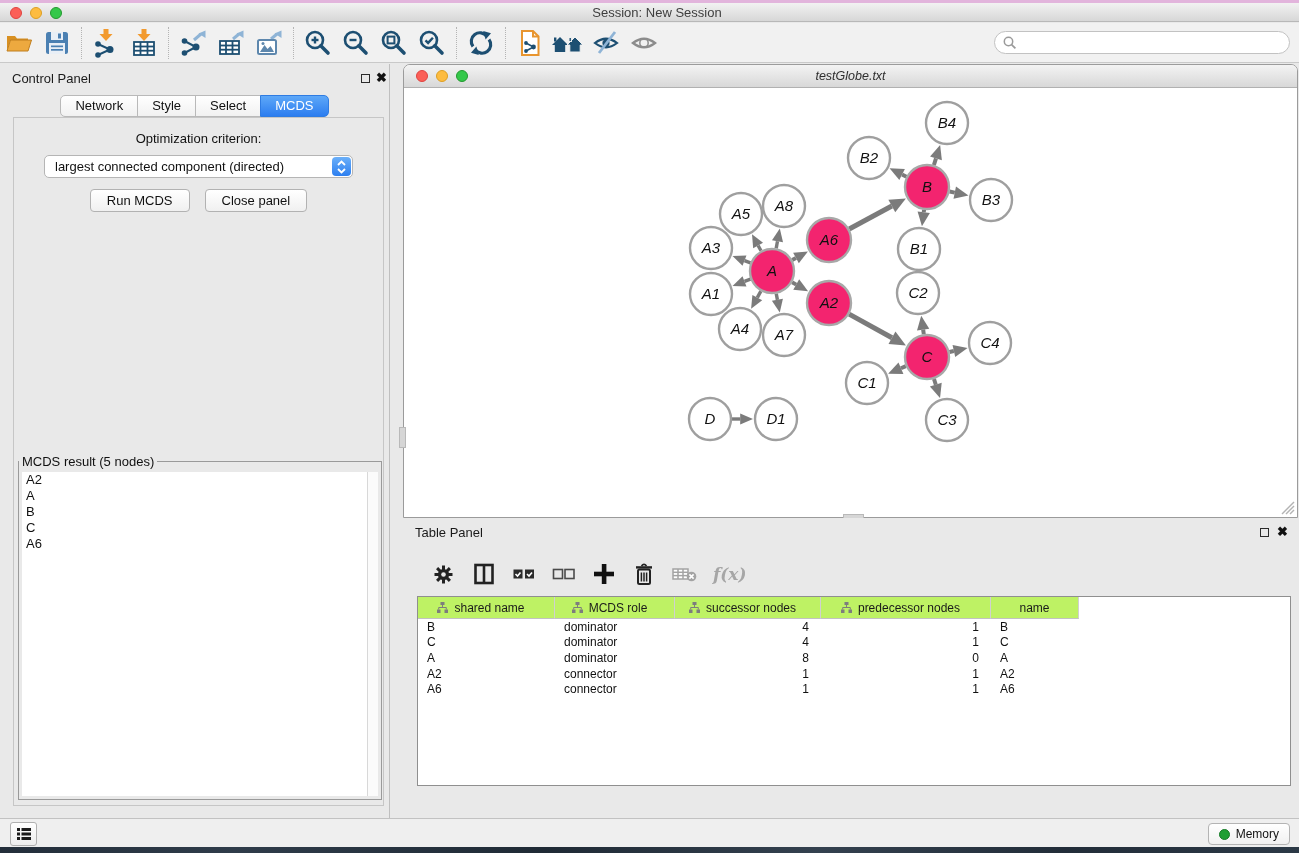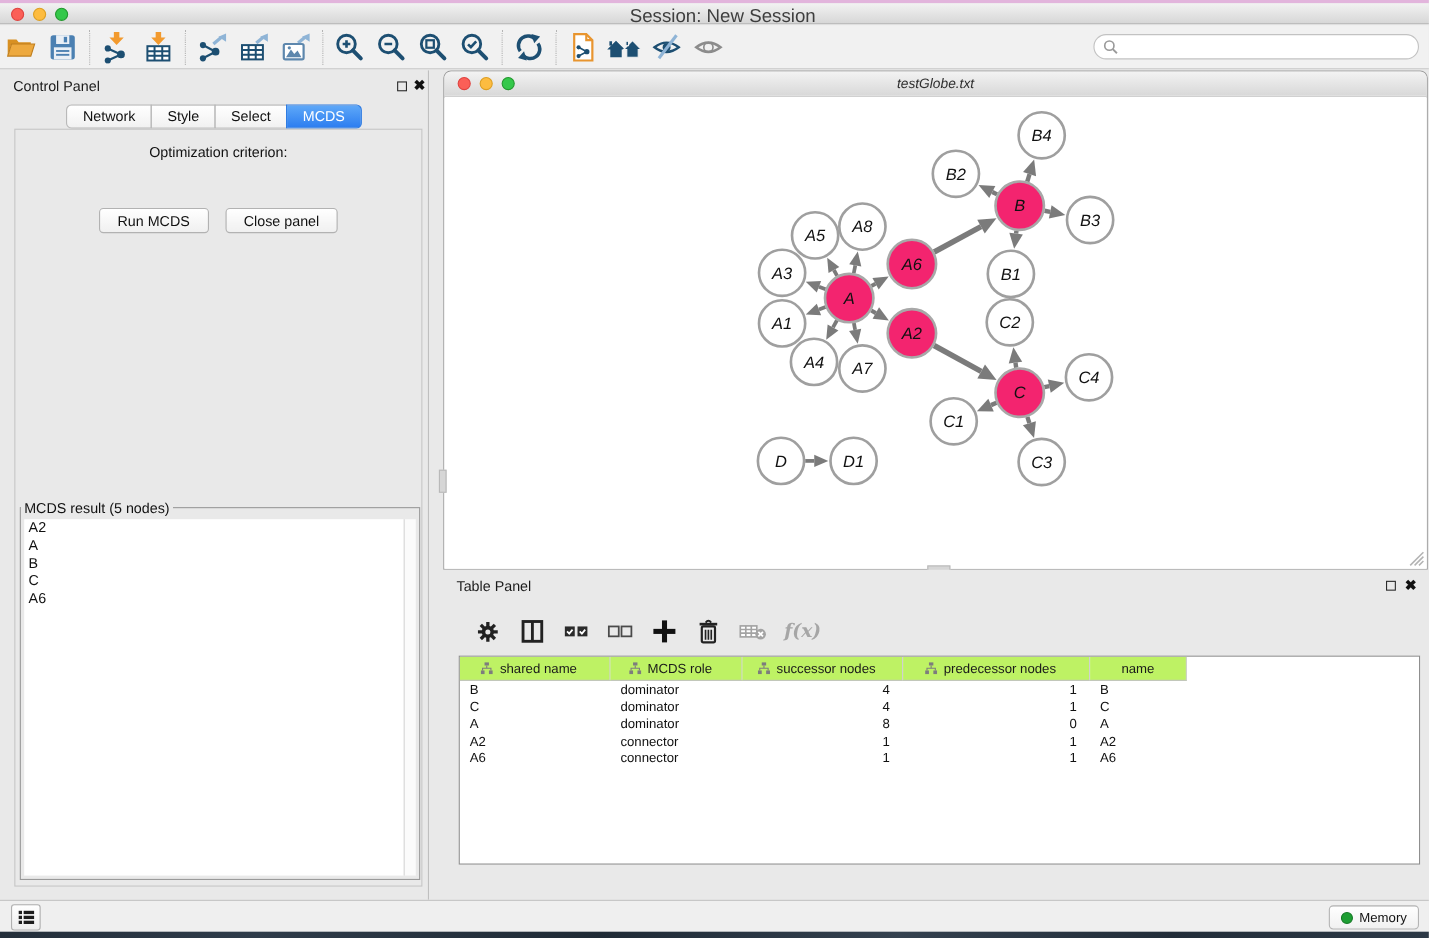--- a/index.html
+++ b/index.html
@@ -10,21 +10,21 @@
   
   #top-accent { position:absolute; left:0; top:0; width:1299px; height:3px; background:#e2b4dc; }
   #titlebar { position:absolute; left:0; top:3px; width:1299px; height:19px;
     background:linear-gradient(#f2f2f2,#d7d7d7); border-bottom:1px solid #b8b8b8; }
   .lights { position:absolute; left:10px; top:4px; display:flex; gap:8px; }
   .light { width:12px; height:12px; border-radius:50%; }
   .light.red { background:#fb5f57; border:1px solid #df4340; }
   .light.yellow { background:#fdbc40; border:1px solid #dd9f23; }
   .light.green { background:#34c84a; border:1px solid #23992f; }
   #titlebar .title { position:absolute; left:0; right:0; top:2px; text-align:center;
-    font-size:17px; color:#3e3e3e;margin-left:15px; }
+    font-size:13px; color:#3e3e3e;margin-left:15px; }
 
   
   #toolbar { position:absolute; left:0; top:23px; width:1299px; height:40px;
     background:#f1f1f1; border-bottom:1px solid #c9c9c9; display:flex; align-items:center; }
   .tb-btn { width:38px; height:36px; display:flex; align-items:center; justify-content:center; }
   .tb-sep { width:1px; height:32px; margin:0 5px; border-left:1px dotted #b4b4b4; }
   #search-box { position:absolute; right:9px; top:8px; width:296px; height:23px; background:#fff;
     border:1px solid #c2c2c2; border-radius:12px; display:flex; align-items:center; padding-left:7px; }
   #search-input { border:none; outline:none; background:transparent; flex:1; height:19px;
     font-size:12px; font-family:"Liberation Sans",sans-serif; }
@@ -332,20 +332,29 @@
 
     <div id="cp-tabs">
       <div class="tab first">Network</div>
       <div class="tab">Style</div>
       <div class="tab">Select</div>
       <div class="tab last active">MCDS</div>
     </div>
 
     <div id="cp-content">
       <div id="opt-label">Optimization criterion:</div>
+      <div id="criterion">
+        <span>largest connected component (directed)</span>
+        <span class="stepper">
+          <svg width="11" height="14" viewBox="0 0 11 14">
+              <path d="M2 5 L5.5 1.5 L9 5" fill="none" stroke="#fff" stroke-width="1.8"></path>
+              <path d="M2 9 L5.5 12.5 L9 9" fill="none" stroke="#fff" stroke-width="1.8"></path>
+            </svg>
+        </span>
+      </div>
       <div id="cp-buttons">
         <div class="btn">Run MCDS</div>
         <div class="btn">Close panel</div>
       </div>
       <fieldset id="result-box">
         <legend>MCDS result (5 nodes)</legend>
         <div id="result-list">
             <div class="list-item">A2</div>
             <div class="list-item">A</div>
             <div class="list-item">B</div>

